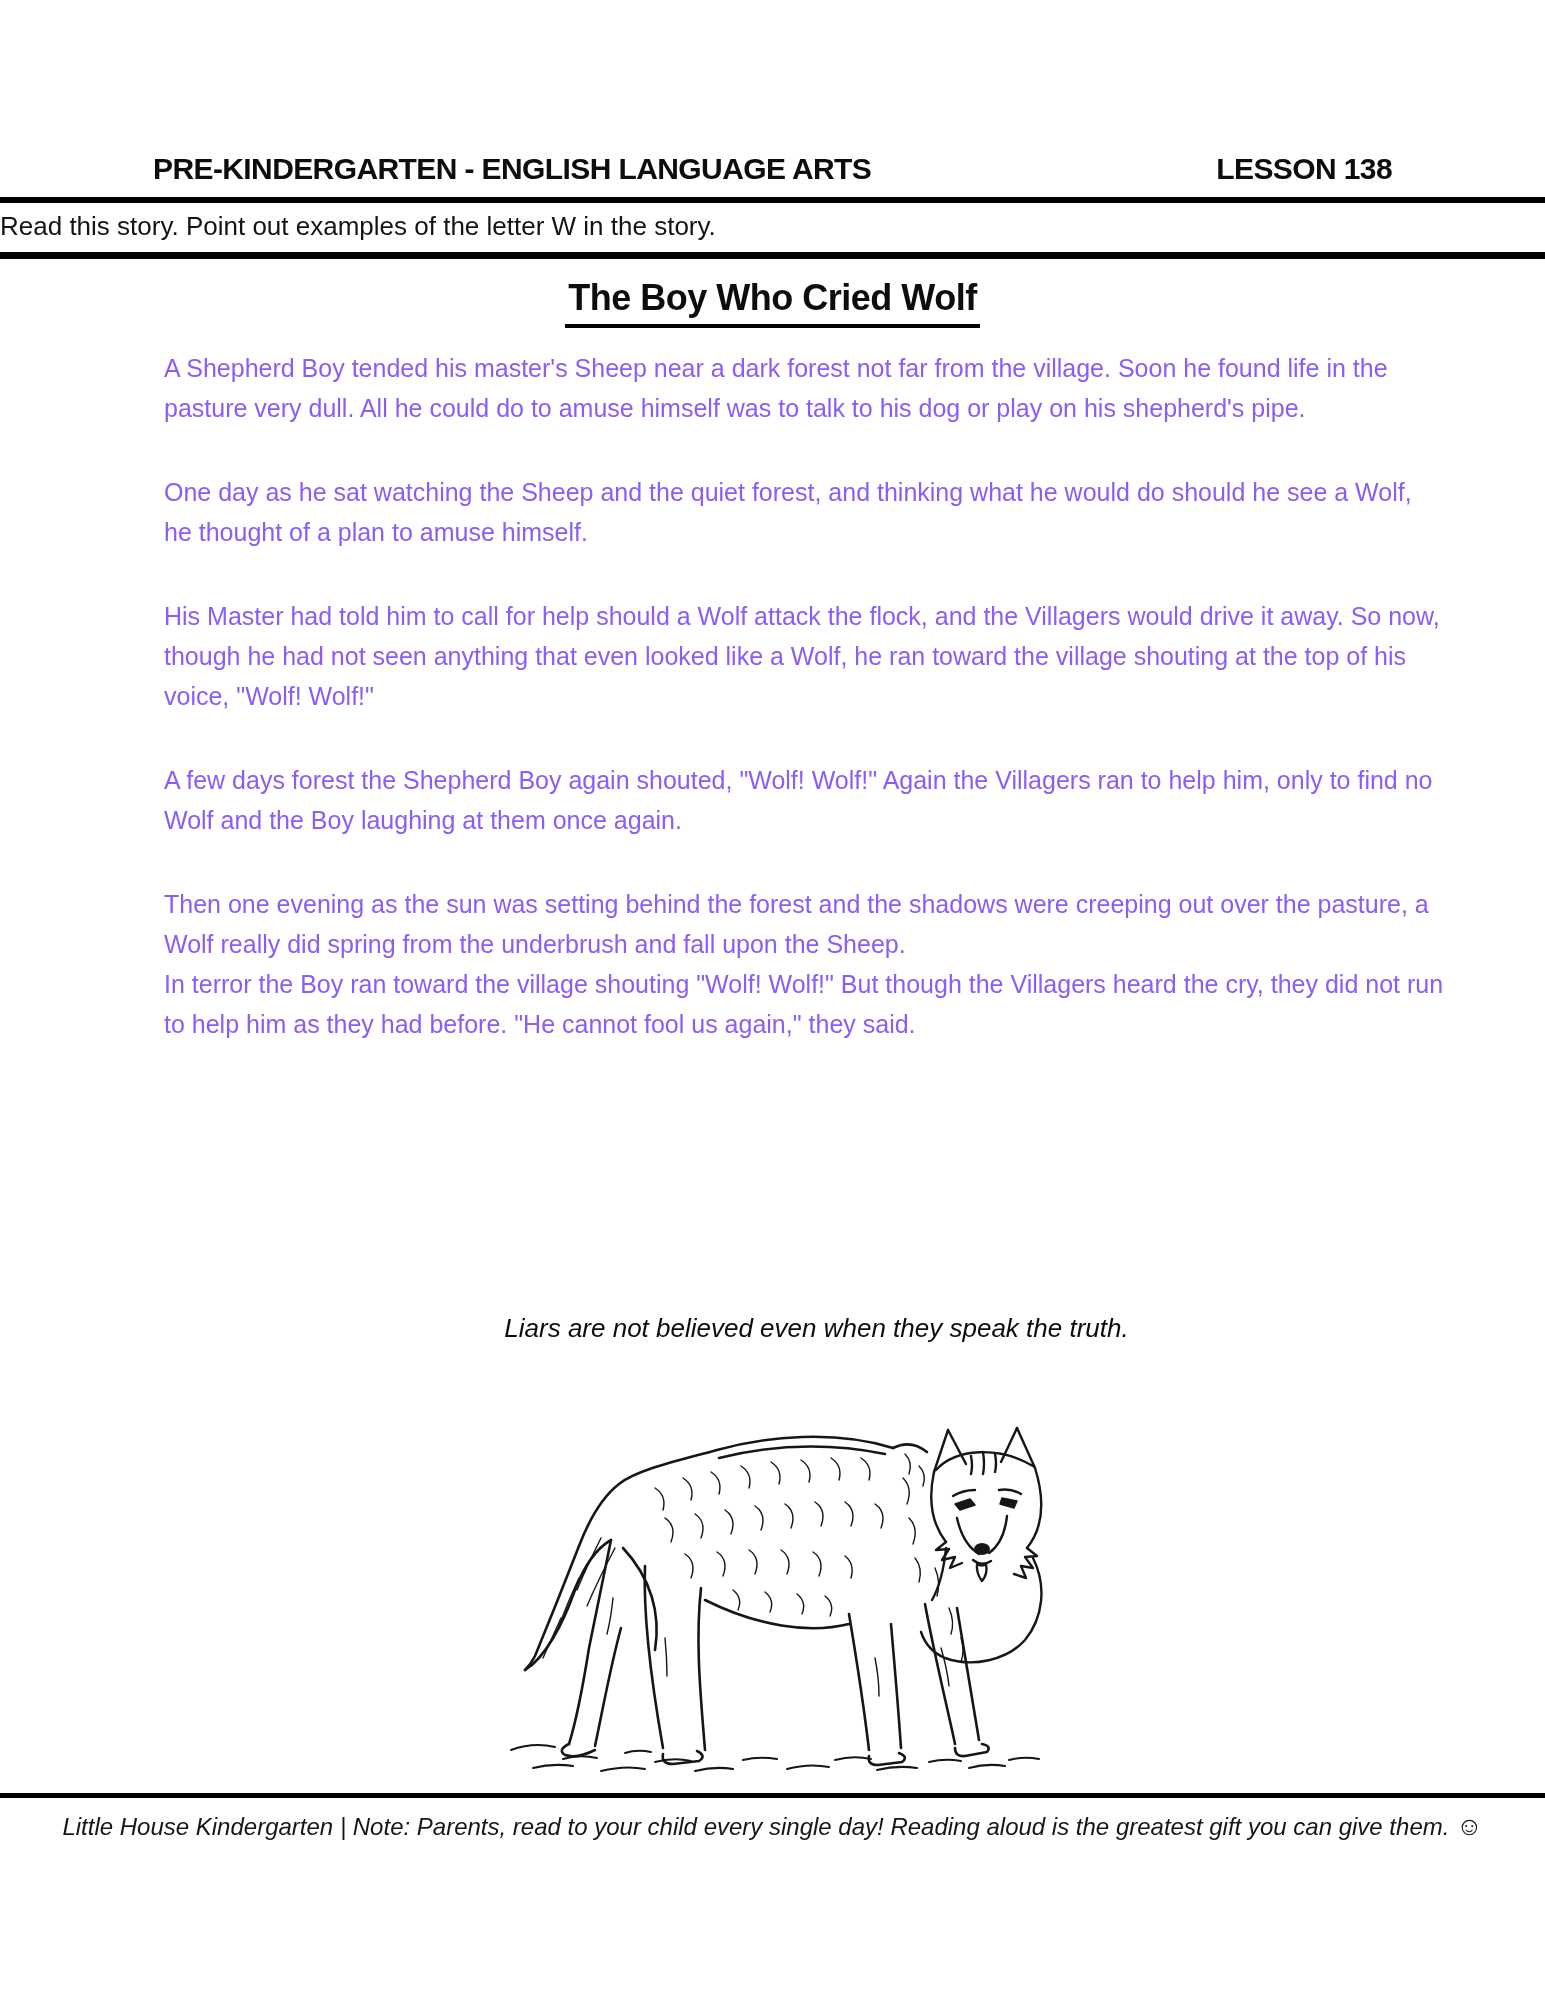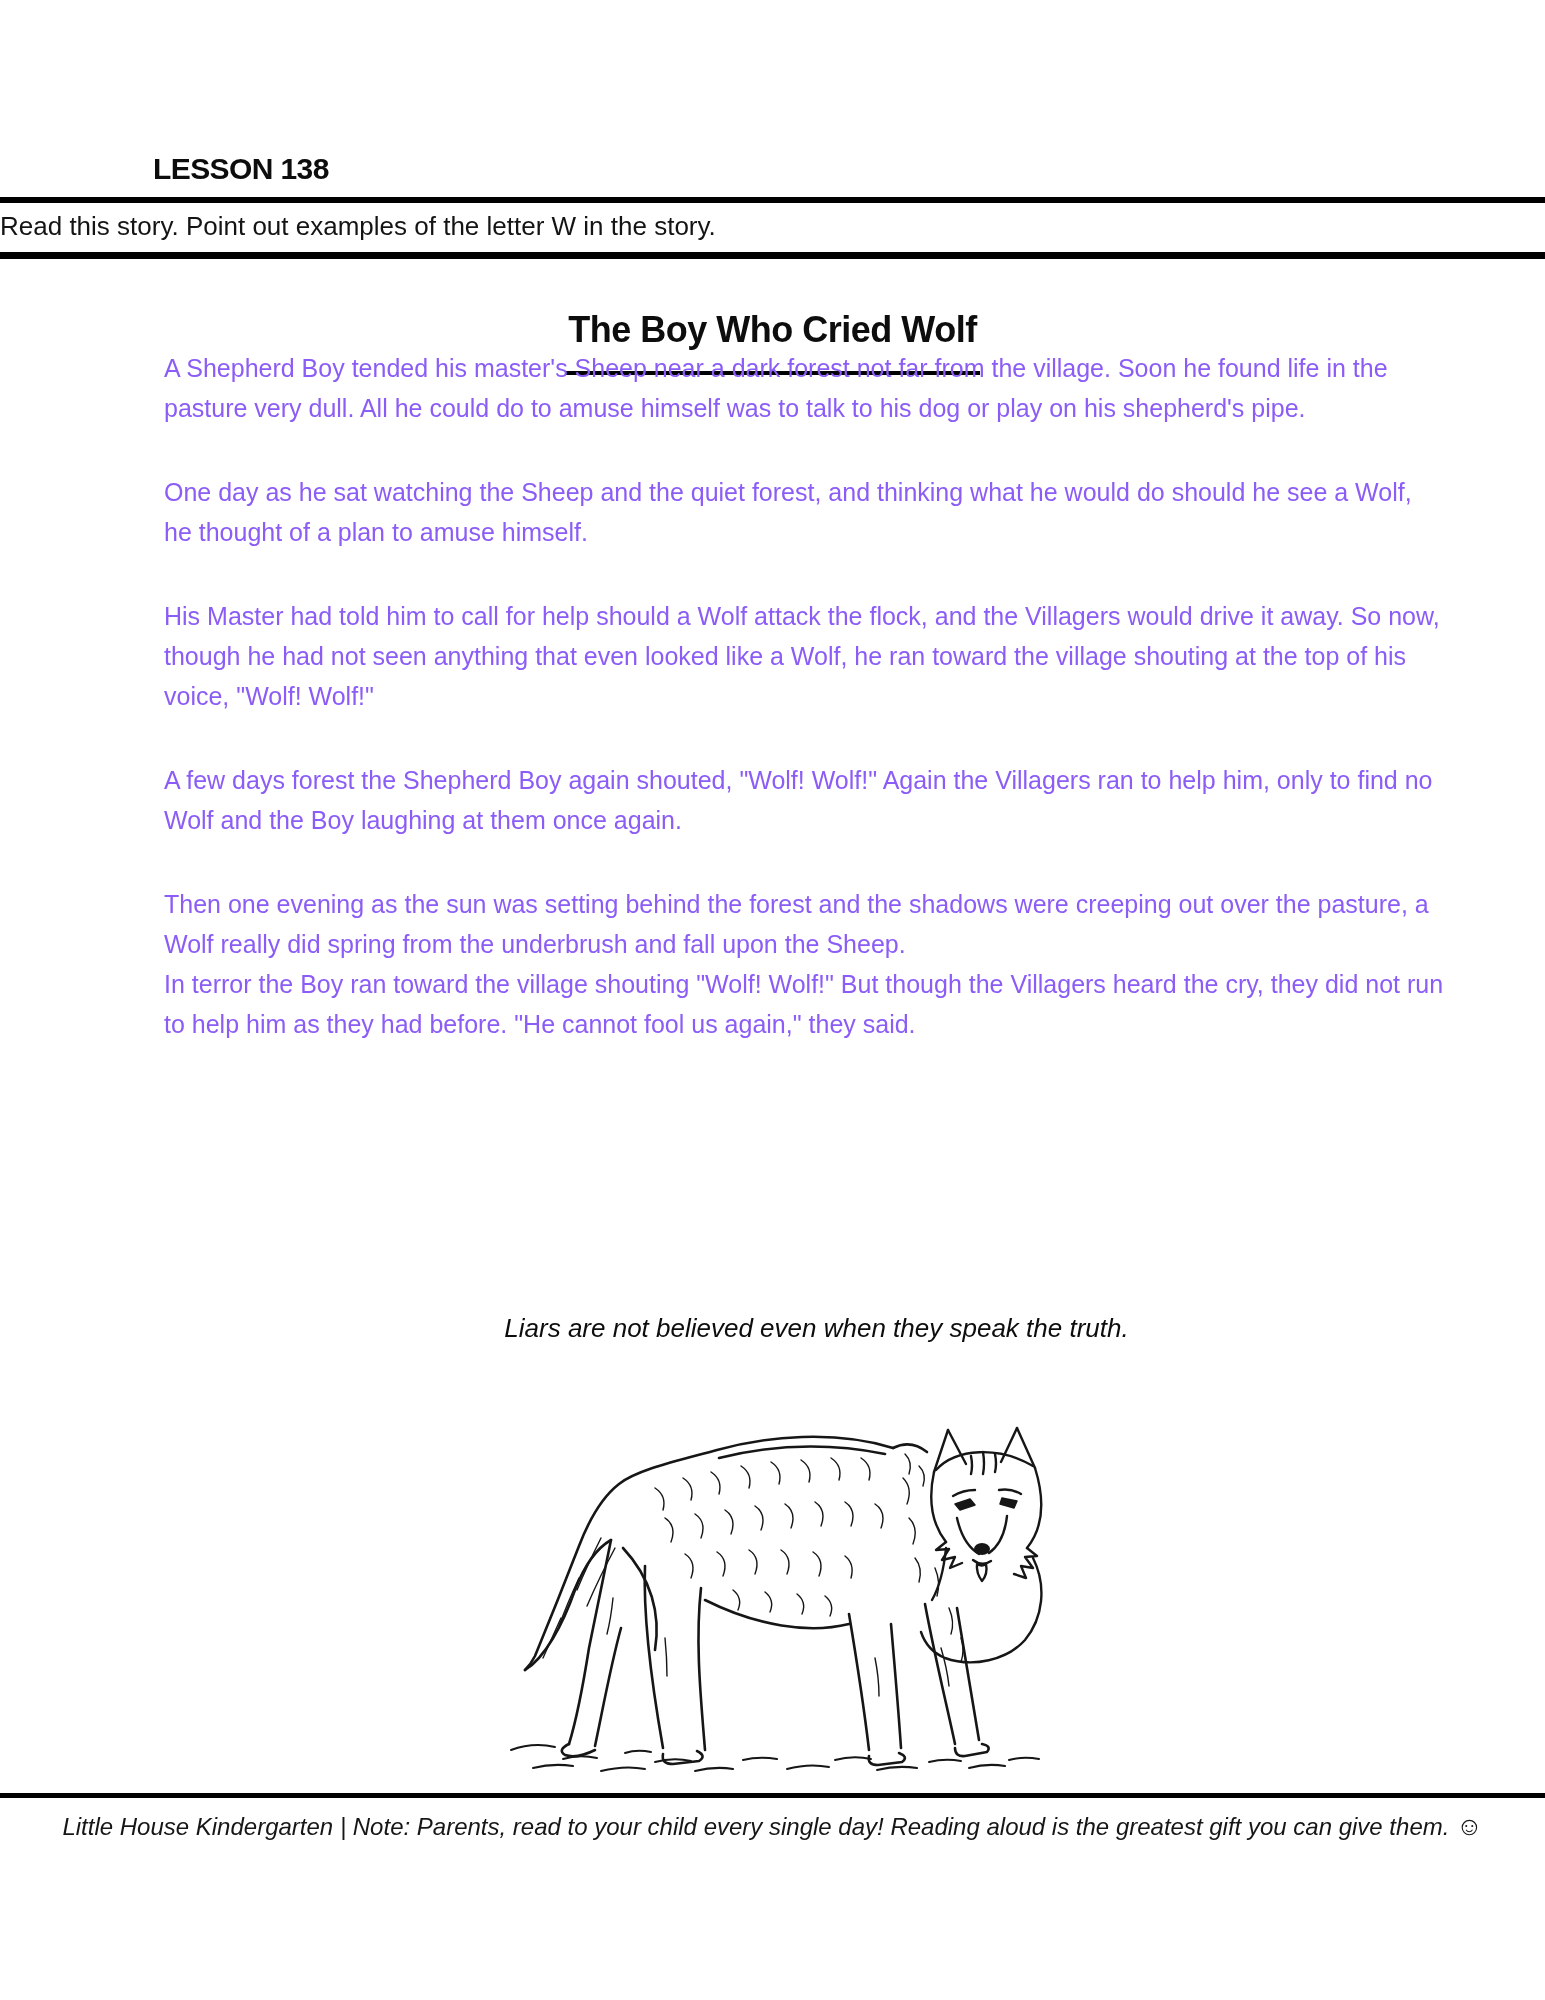--- a/index.html
+++ b/index.html
@@ -16,21 +16,21 @@
   .rule-top    { top:197px; height:6px; }
   .rule-mid    { top:252px; height:7px; }
   .rule-footer { top:1793px; height:5px; }
   .instruction {
     position:absolute; top:209px; left:0; width:100%;
     text-align:left; font-size:26px; line-height:34px; color:#141414;
   }
   .title-wrap { position:absolute; top:277px; left:0; width:100%; text-align:center; }
   .title-text {
     display:inline-block; font-size:36px; font-weight:700; letter-spacing:-0.5px;
-    border-bottom:4px solid #000; padding:0 3px 20px;margin-top:32px;
+    border-bottom:4px solid #000; padding:0 3px 5px;
   }
   .story {
     position:absolute; top:348px; left:164px; width:1280px;
     font-size:25px; line-height:40px; color:#8b5cf6;
   }
   .story p { margin:0 0 44px 0; white-space:pre-line; }
   .moral {
     position:absolute; top:1308px; left:0; width:100%;
     text-align:center; font-style:italic; font-size:26px; line-height:40px;padding-left:44px;
   }
@@ -41,20 +41,21 @@
     font-style:italic; font-size:24px; line-height:36px; color:#161616;
   }
   .smiley { font-style:normal; font-size:26px; }
 </style>
 </head>
 <body>
 
 <div class="page">
 
   <header class="header">
+    <div>PRE-KINDERGARTEN - ENGLISH LANGUAGE ARTS</div>
     <div>LESSON 138</div>
   </header>
 
   <div class="rule rule-top"></div>
 
   <div class="instruction">Read this story. Point out examples of the letter W in the story.</div>
 
   <div class="rule rule-mid"></div>
 
   <main>

